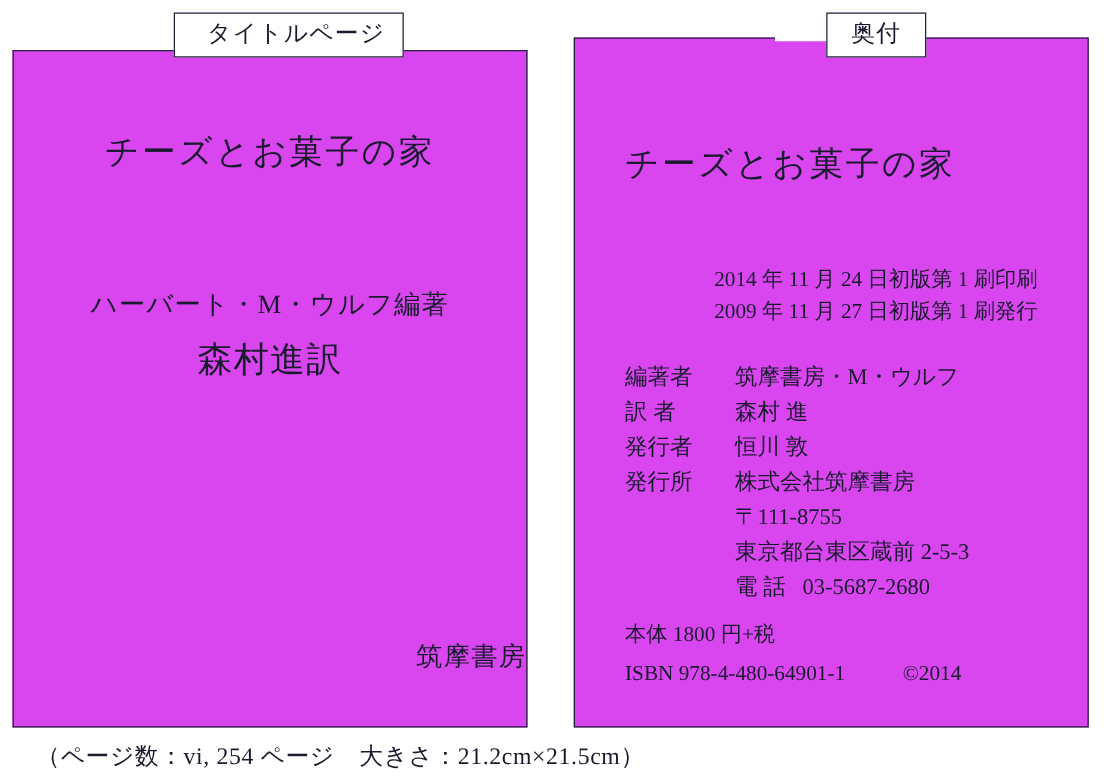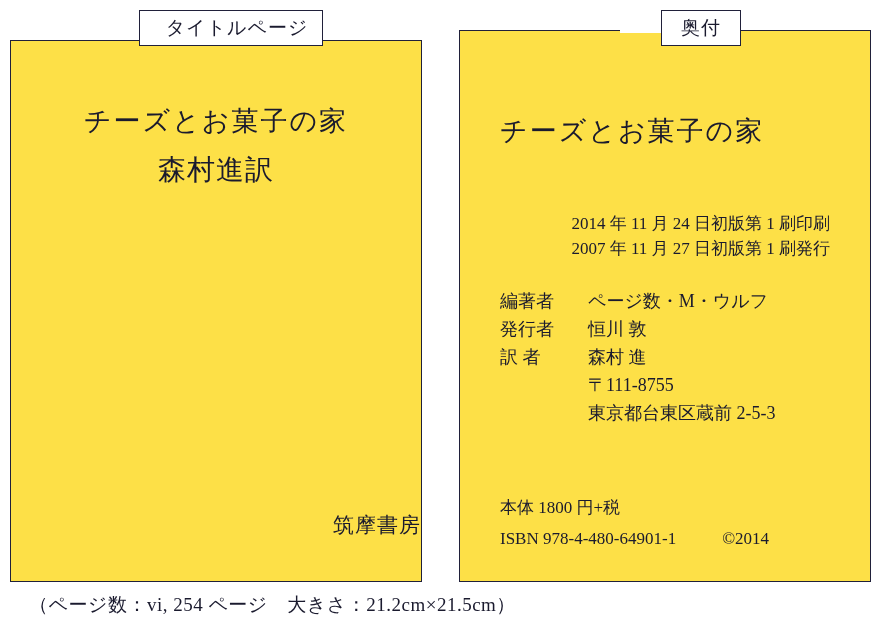--- a/index.html
+++ b/index.html
@@ -21,21 +21,21 @@
     top: 0;
     left: 0;
     width: 886px;
     height: 625px;
   }
 
   
   .panel {
     position: absolute;
     border: 1px solid #20203a;
-    background: #fde047;
+    background: #d946ef;
     box-sizing: border-box;
   }
   #title-panel {
     left: 10px;
     top: 40px;
     width: 412px;
     height: 542px;
   }
   #colophon-panel {
     left: 459px;
@@ -219,50 +219,57 @@
   }
 </style>
 </head>
 <body>
 
 <div class="page-wrap">
 
   <div class="panel" id="title-panel">
     <div id="title-content">
       <div class="book-title-main">チーズとお菓子の家</div>
+      <div class="author-line">ハーバート・M・ウルフ編著</div>
       <div class="translator-line">森村進訳</div>
       <div class="publisher-line">筑摩書房</div>
     </div>
   </div>
 
   <div class="panel" id="colophon-panel">
     <div id="colophon-content">
       <div class="colophon-title">チーズとお菓子の家</div>
 
       <div class="print-dates">
         <div class="print-date-row">
           <span class="date">2014 年 11 月 24 日</span><span class="desc">初版第 1 刷印刷</span>
         </div>
         <div class="print-date-row">
-          <span class="date">2007 年 11 月 27 日</span><span class="desc">初版第 1 刷発行</span>
+          <span class="date">2009 年 11 月 27 日</span><span class="desc">初版第 1 刷発行</span>
         </div>
       </div>
 
       <div class="credits">
         <div class="credit-row">
-          <span class="label">編著者</span><span class="value">ページ数・M・ウルフ</span>
+          <span class="label">編著者</span><span class="value">筑摩書房・M・ウルフ</span>
+        </div>
+        <div class="credit-row">
+          <span class="label">訳 者</span><span class="value">森村 進</span>
         </div>
         <div class="credit-row">
           <span class="label">発行者</span><span class="value">恒川 敦</span>
         </div>
         <div class="credit-row">
-          <span class="label">訳 者</span><span class="value">森村 進</span>
+          <span class="label">発行所</span><span class="value">株式会社筑摩書房</span>
         </div>
         <div class="addr-row">〒111-8755</div>
         <div class="addr-row">東京都台東区蔵前 2-5-3</div>
+        <div class="addr-row">
+          <span class="tel-label">電 話</span><span>03-5687-2680</span>
+        </div>
       </div>
 
       <div class="price-line">本体 1800 円+税</div>
       <div class="isbn-line">
         <span>ISBN 978-4-480-64901-1</span><span class="copyright">©2014</span>
       </div>
     </div>
   </div>
 
   <div class="tab-mask" id="title-tab-mask"></div>

